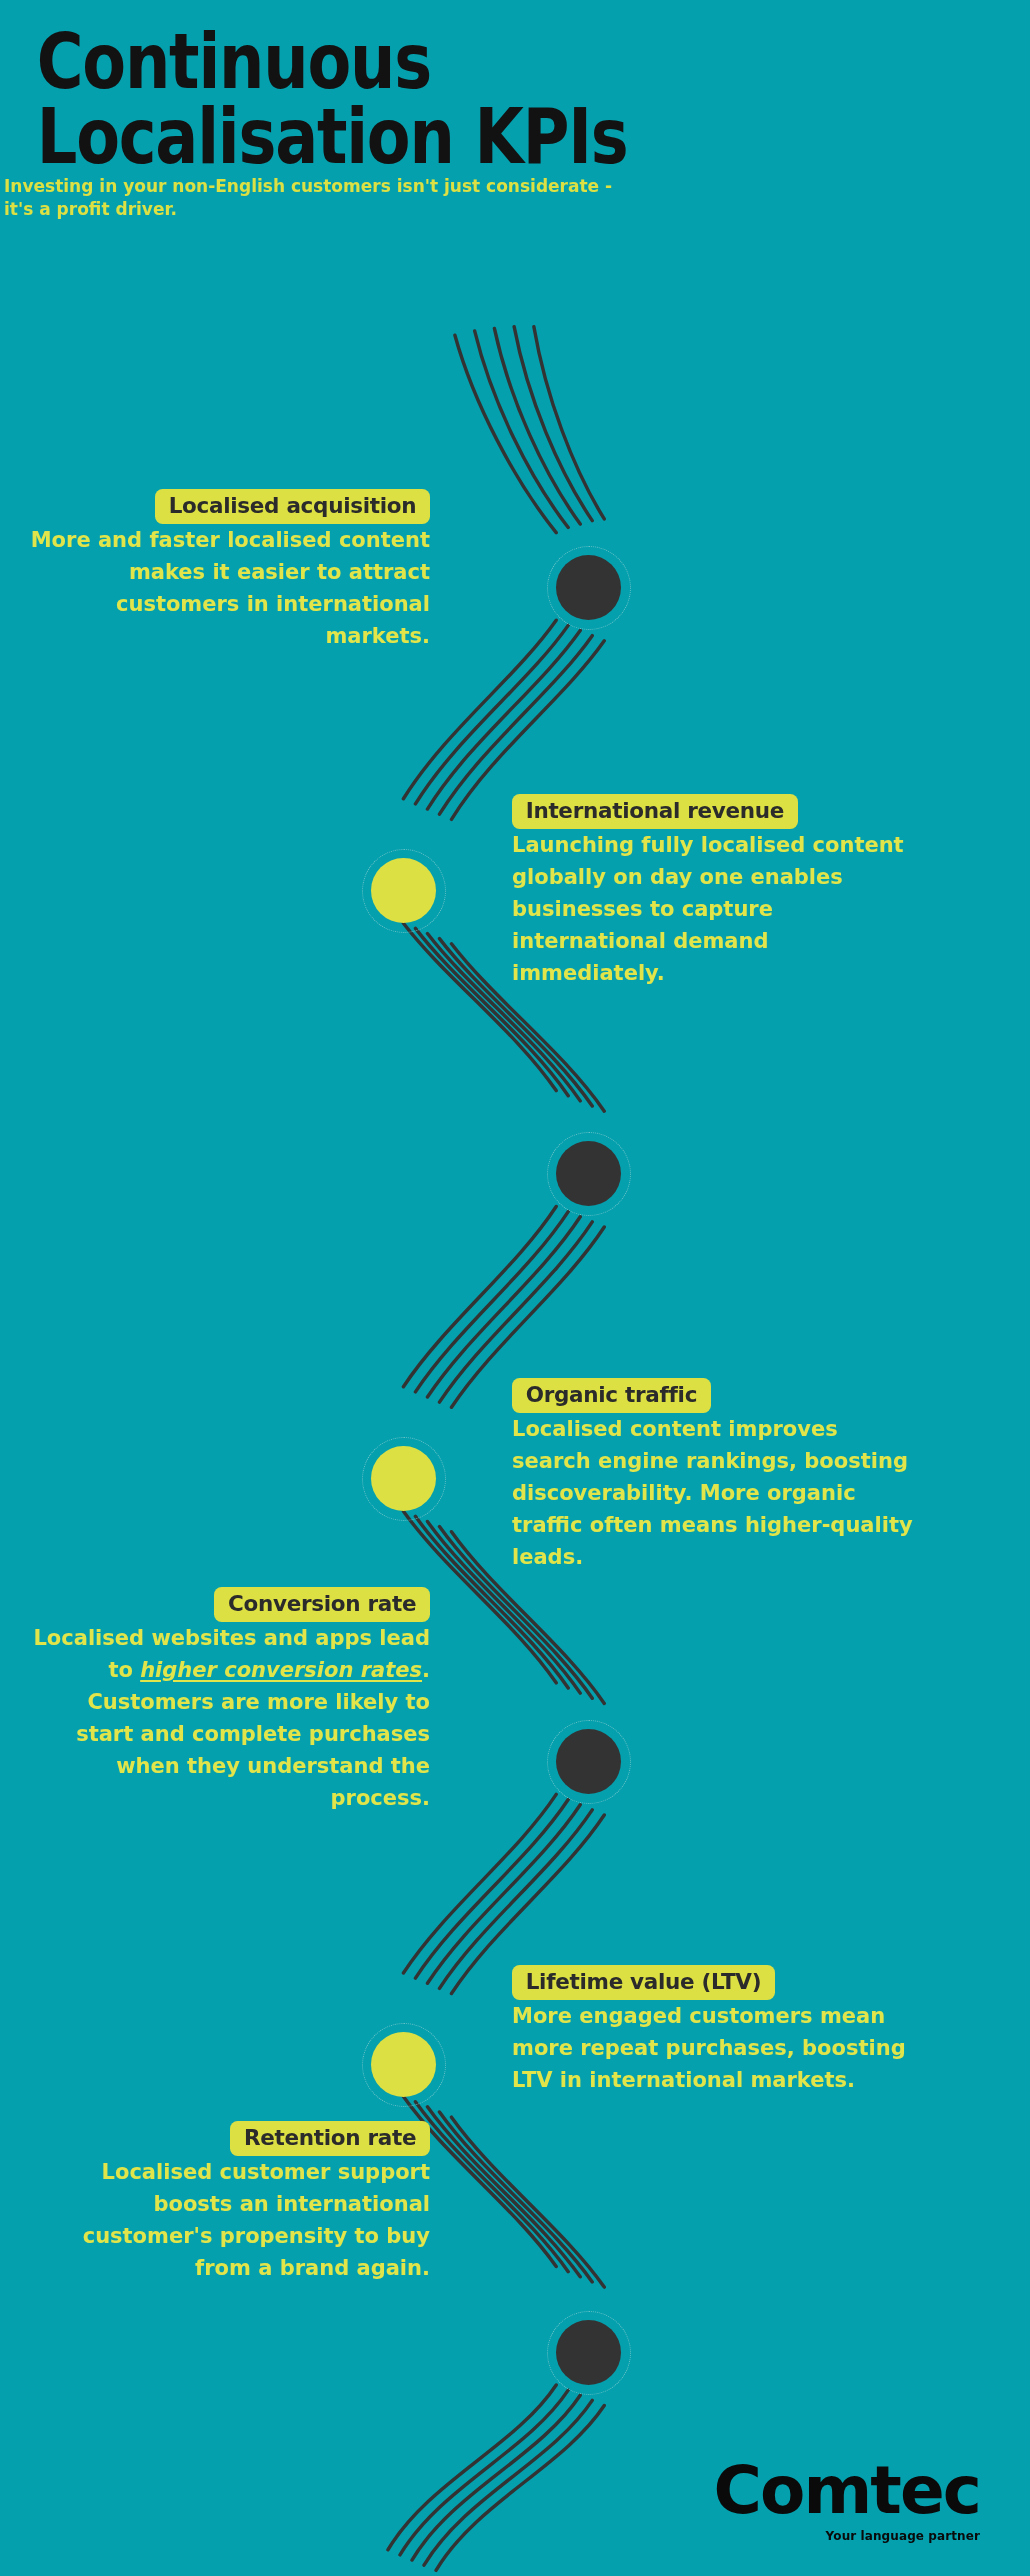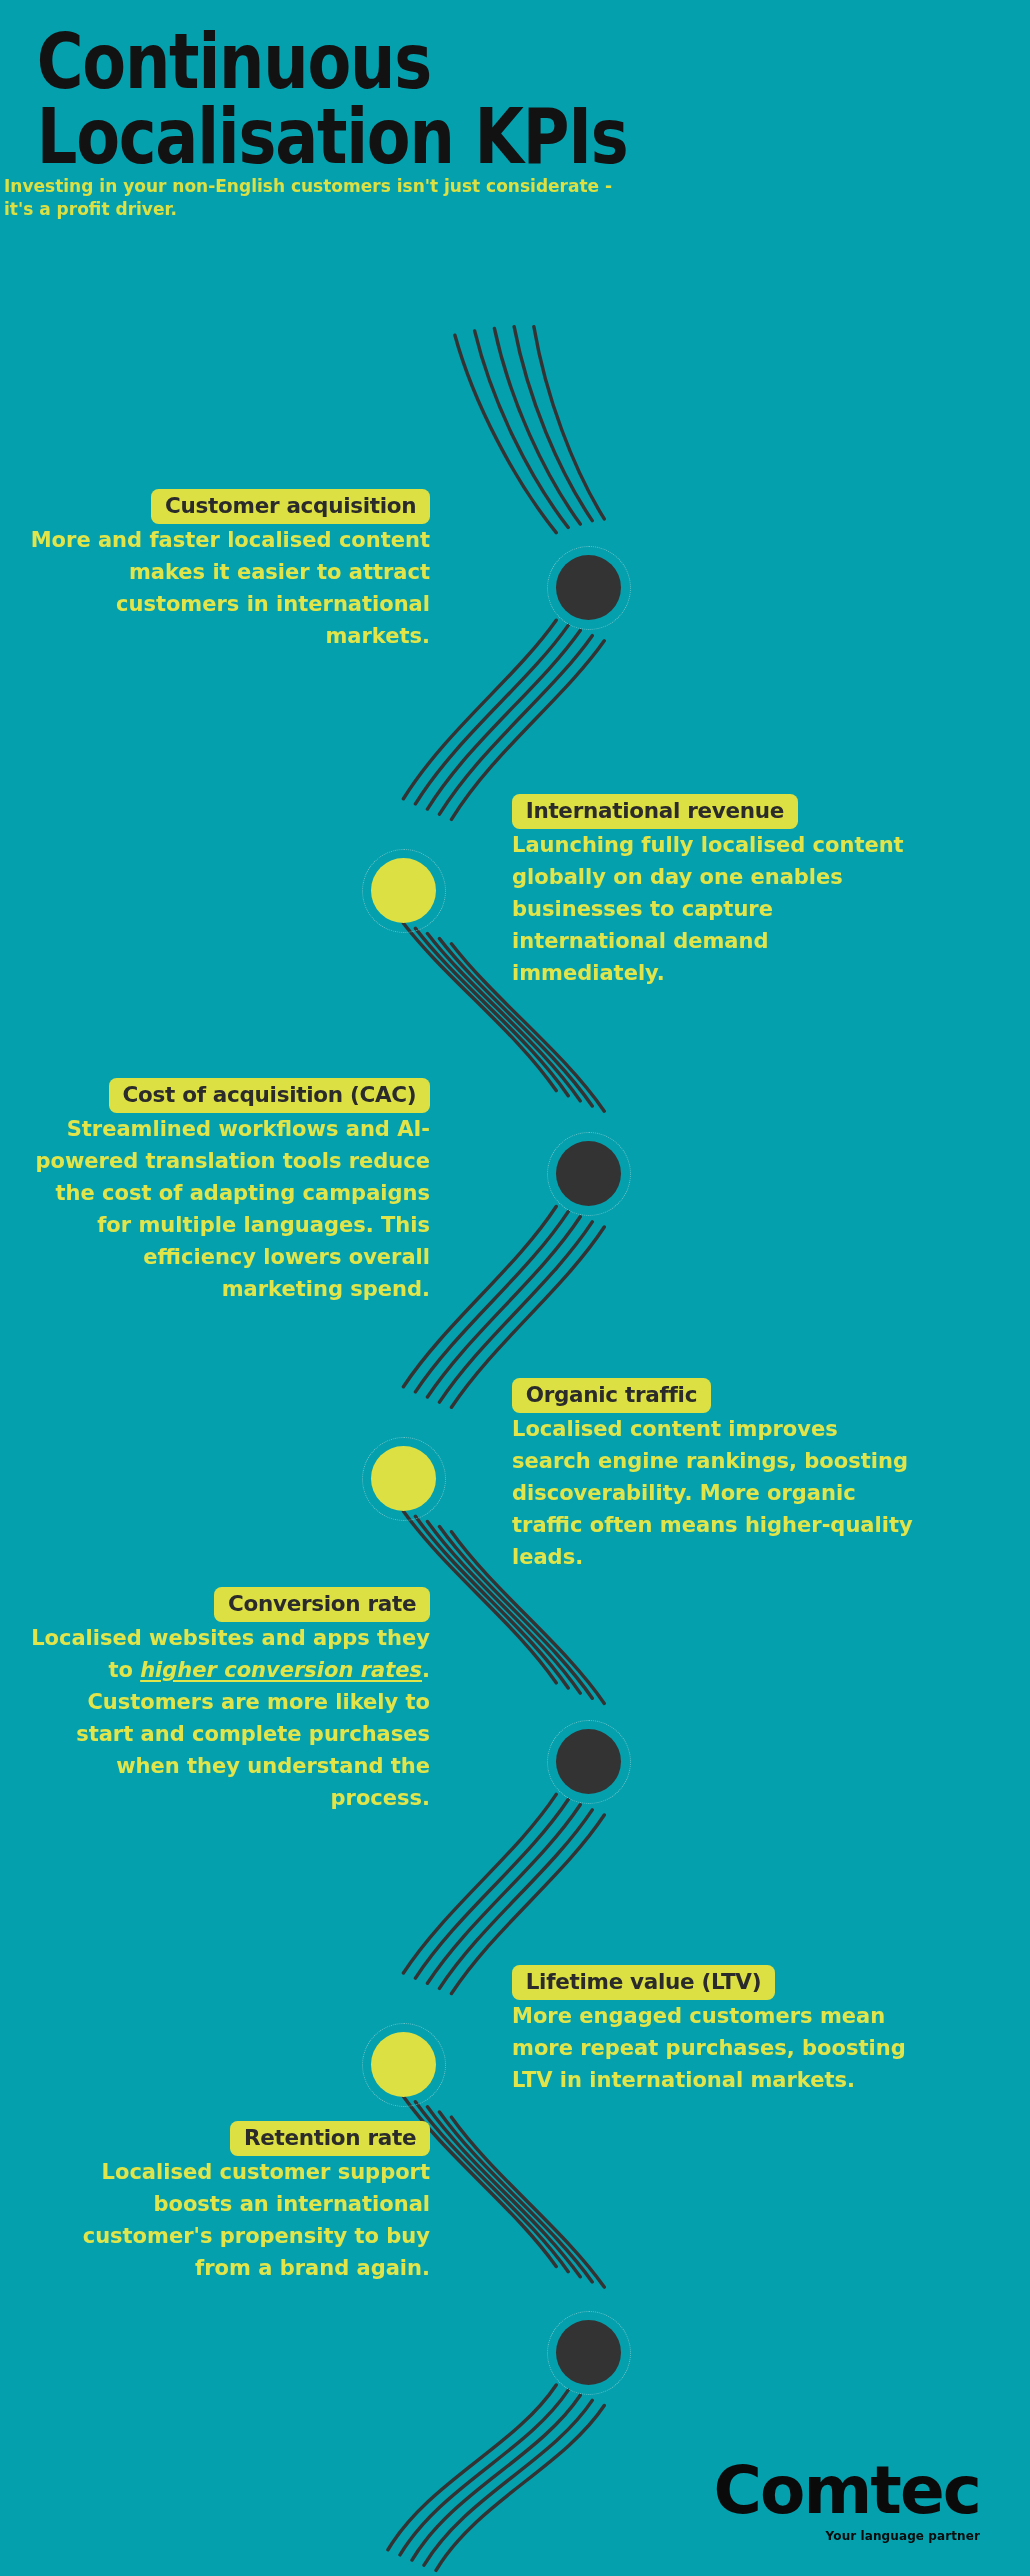--- a/index.html
+++ b/index.html
@@ -205,58 +205,54 @@
       <div>Continuous</div>
       <div>Localisation KPIs</div>
     </div>
     <div class="subtitle">
       <div>Investing in your non-English customers isn't just considerate -</div>
       <div>it's a profit driver.</div>
     </div>
   </div>
 
   <div class="kpi left" style="top:489px;">
-    <div class="badge">Customer acquisition</div>
+    <div class="badge">Localised acquisition</div>
     <div class="kpi-body">More and faster localised content makes it easier to attract customers in international markets.</div>
   </div>
   <div class="node dark" style="top:555px; left:556px;">
     <span class="ring"></span>
     <span class="dot"></span>
   </div>
 
   <div class="kpi right" style="top:794px;">
     <div class="badge">International revenue</div>
     <div class="kpi-body">Launching fully localised content globally on day one enables businesses to capture international demand immediately.</div>
   </div>
   <div class="node light" style="top:858px; left:371px;">
     <span class="ring"></span>
     <span class="dot"></span>
   </div>
 
-  <div class="kpi left" style="top:1078px;">
-    <div class="badge">Cost of acquisition (CAC)</div>
-    <div class="kpi-body">Streamlined workflows and AI-powered translation tools reduce the cost of adapting campaigns for multiple languages. This efficiency lowers overall marketing spend.</div>
-  </div>
   <div class="node dark" style="top:1141px; left:556px;">
     <span class="ring"></span>
     <span class="dot"></span>
   </div>
 
   <div class="kpi right" style="top:1378px;">
     <div class="badge">Organic traffic</div>
     <div class="kpi-body">Localised content improves search engine rankings, boosting discoverability. More organic traffic often means higher-quality leads.</div>
   </div>
   <div class="node light" style="top:1446px; left:371px;">
     <span class="ring"></span>
     <span class="dot"></span>
   </div>
 
   <div class="kpi left" style="top:1587px;">
     <div class="badge">Conversion rate</div>
-    <div class="kpi-body"><span>Localised websites and apps they to </span><a class="lnk" href="#">higher conversion rates</a><span>. Customers are more likely to start and complete purchases when they understand the process.</span></div>
+    <div class="kpi-body"><span>Localised websites and apps lead to </span><a class="lnk" href="#">higher conversion rates</a><span>. Customers are more likely to start and complete purchases when they understand the process.</span></div>
   </div>
   <div class="node dark" style="top:1729px; left:556px;">
     <span class="ring"></span>
     <span class="dot"></span>
   </div>
 
   <div class="kpi right" style="top:1965px;">
     <div class="badge">Lifetime value (LTV)</div>
     <div class="kpi-body">More engaged customers mean more repeat purchases, boosting LTV in international markets.</div>
   </div>

